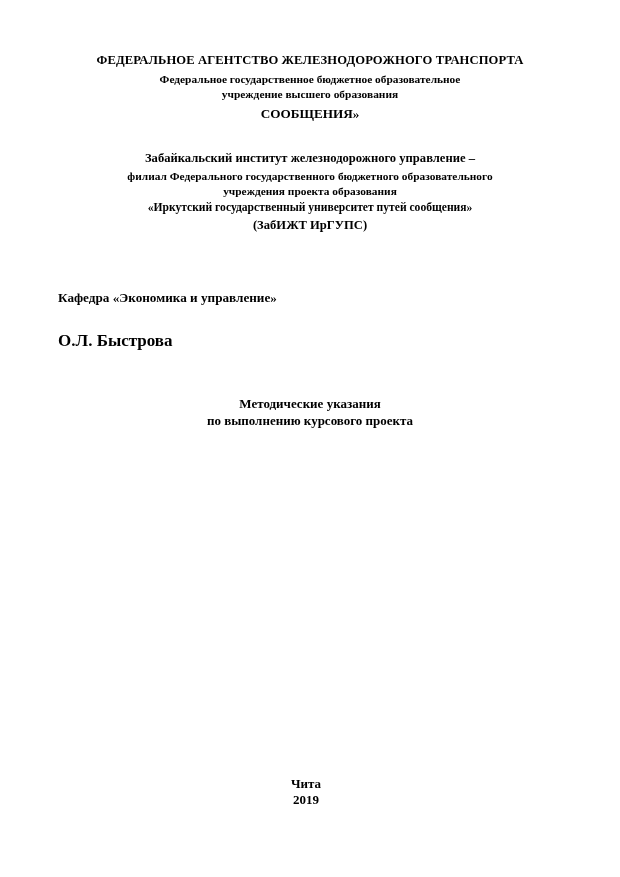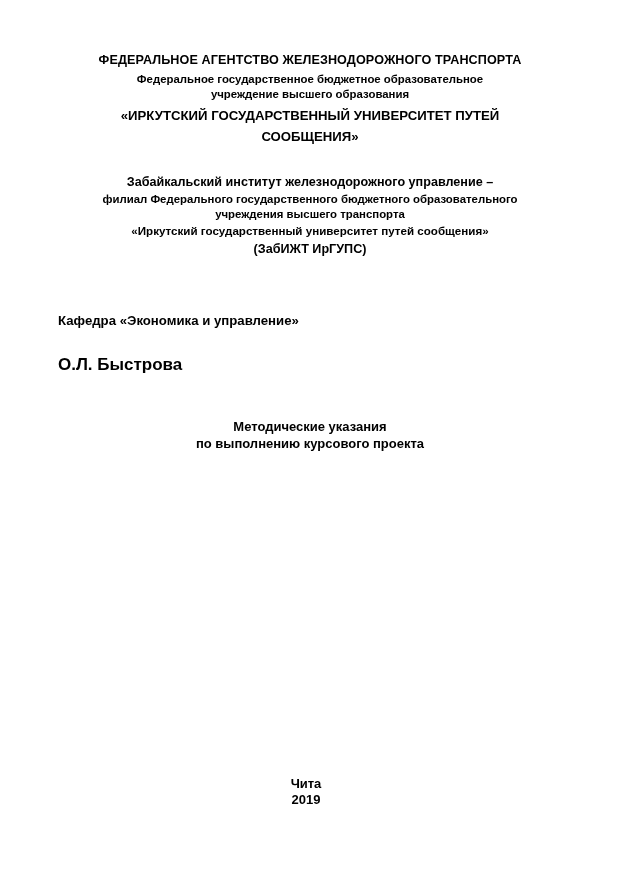--- a/index.html
+++ b/index.html
@@ -14,20 +14,21 @@
     color: #000000;
     position: relative;
     overflow: hidden;
   }
   .page {
     width: 620px;
     height: 877px;
     box-sizing: border-box;
     padding: 52px 58px 30px 58px;
     position: relative;
+    font-family: Liberation Serif, serif;
   }
   .center { text-align: center; }
   .right { text-align: left; }
 
   .line {
     line-height: 1.28;
   }
 
   
   .agency {
@@ -114,28 +115,27 @@
 </style>
 </head>
 <body>
 
 <div class="page">
 
   <div class="header-block">
     <div class="center agency line">ФЕДЕРАЛЬНОЕ АГЕНТСТВО ЖЕЛЕЗНОДОРОЖНОГО ТРАНСПОРТА</div>
     <div class="center fed-sub line">Федеральное государственное бюджетное образовательное</div>
     <div class="center fed-sub line" style="margin-top:0">учреждение высшего образования</div>
-    <div class="center univ-name line">«ИРКУТСКИЙ ГОСУДАРСТВЕННЫЙ УНИВЕРСИТЕТ ПУТЕЙ</div>
     <div class="center univ-name line" style="margin-top:4px">СООБЩЕНИЯ»</div>
   </div>
 
   <div class="institute">
     <div class="center inst-1 line">Забайкальский институт железнодорожного управление –</div>
     <div class="center inst-2 line">филиал Федерального государственного бюджетного образовательного</div>
-    <div class="center inst-2 line" style="margin-top:0">учреждения высшего транспорта</div>
+    <div class="center inst-2 line" style="margin-top:0">учреждения проекта образования</div>
     <div class="center inst-3 line">«Иркутский государственный университет путей сообщения»</div>
     <div class="center inst-4 line">(ЗабИЖТ ИрГУПС)</div>
   </div>
 
   <div class="right department line">Кафедра «Экономика и управление»</div>
   <div class="right author line">О.Л. Быстрова</div>
 
 
   <div class="center subtitle">
     <div class="line">Методические указания</div>

